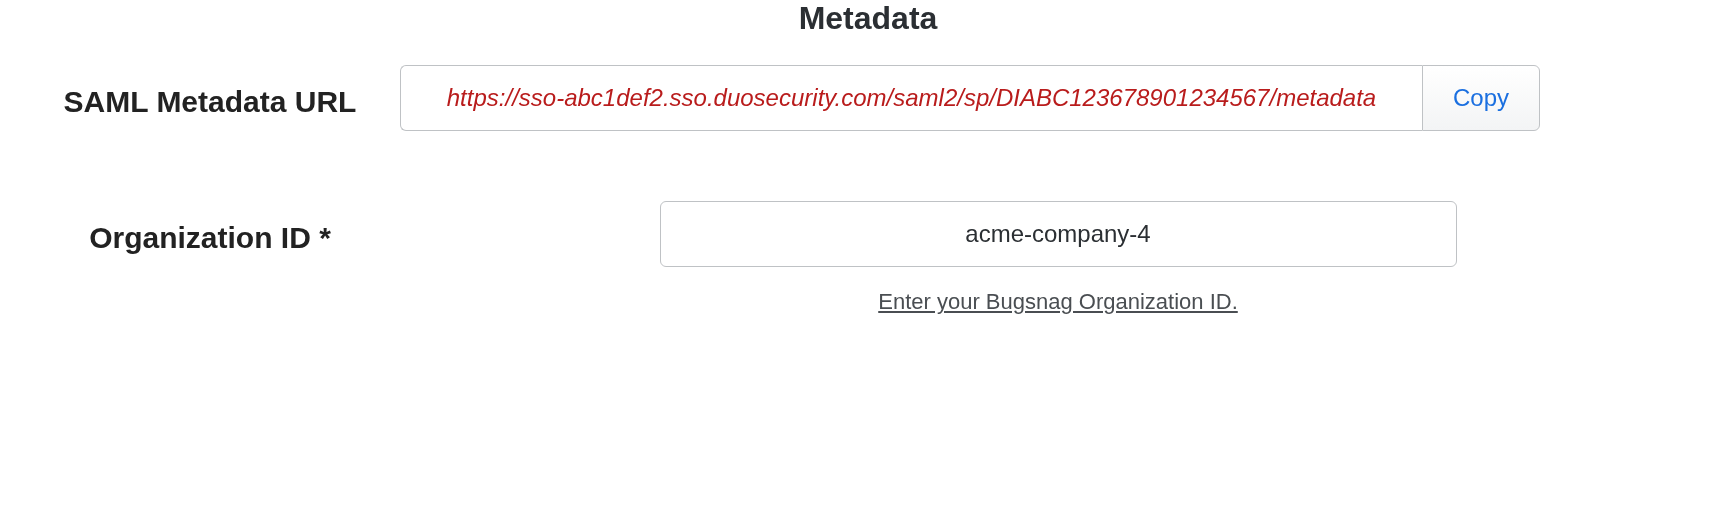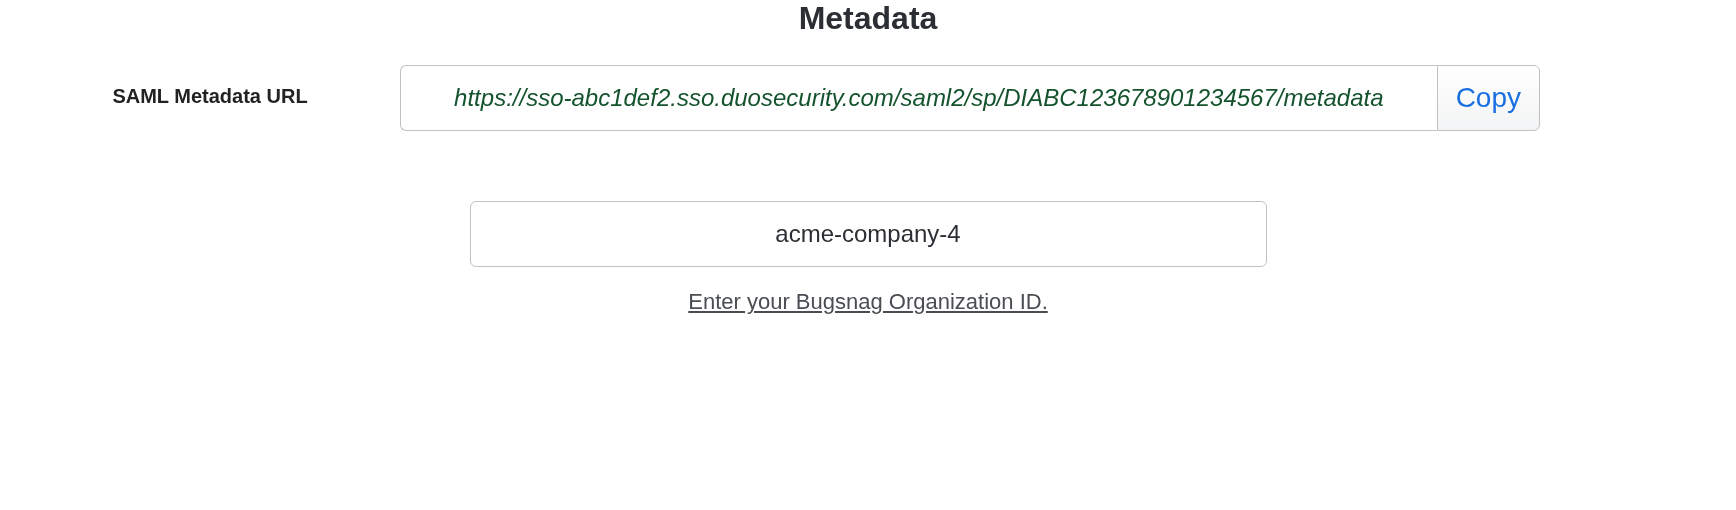--- a/index.html
+++ b/index.html
@@ -27,53 +27,53 @@
     .section:last-child {
       margin-bottom: 0;
     }
     .field-row {
       display: flex;
       align-items: flex-start;
     }
     .field-label {
       width: 380px;
       flex-shrink: 0;
-      font-size: 20px;
+      font-size: 30px;
       font-weight: 600;
       color: #222;
       padding-top: 20px;
     }
     .field-control {
       flex: 1;
     }
     .input-group {
       display: flex;
       width: 100%;
       max-width: 1140px;
     }
     .url-display {
       flex: 1;
       border: 1px solid #bfc2c5;
       border-right: none;
       border-radius: 6px 0 0 6px;
       padding: 18px 20px;
       font-size: 24px;
       font-style: italic;
-      color: #14532d;
+      color: #b91c1c;
       background: #ffffff;
       white-space: nowrap;
       overflow: hidden;
     }
     .copy-btn {
       border: 1px solid #bfc2c5;
       border-radius: 0 6px 6px 0;
       background: linear-gradient(#ffffff, #f3f4f5);
       color: #1a6fe0;
-      font-size: 28px;
-      padding: 0 18px;
+      font-size: 24px;
+      padding: 0 30px;
       cursor: pointer;
       font-family: inherit;
     }
     .text-input {
       width: 797px;
       border: 1px solid #bfc2c5;
       border-radius: 6px;
       padding: 18px 8px;
       font-size: 24px;
       color: #2b2f33;
@@ -98,18 +98,19 @@
       <div class="input-group">
         <div class="url-display">https://sso-abc1def2.sso.duosecurity.com/saml2/sp/DIABC123678901234567/metadata</div>
         <button class="copy-btn">Copy</button>
       </div>
     </div>
   </div>
 </div>
 
 <div class="section">
   <div class="field-row">
+    <div class="field-label">Organization ID *</div>
     <div class="field-control">
       <input type="text" class="text-input" value="acme-company-4" style="">
       <div class="help-text">Enter your Bugsnag Organization ID.</div>
     </div>
   </div>
 </div>
 
 </body></html>

